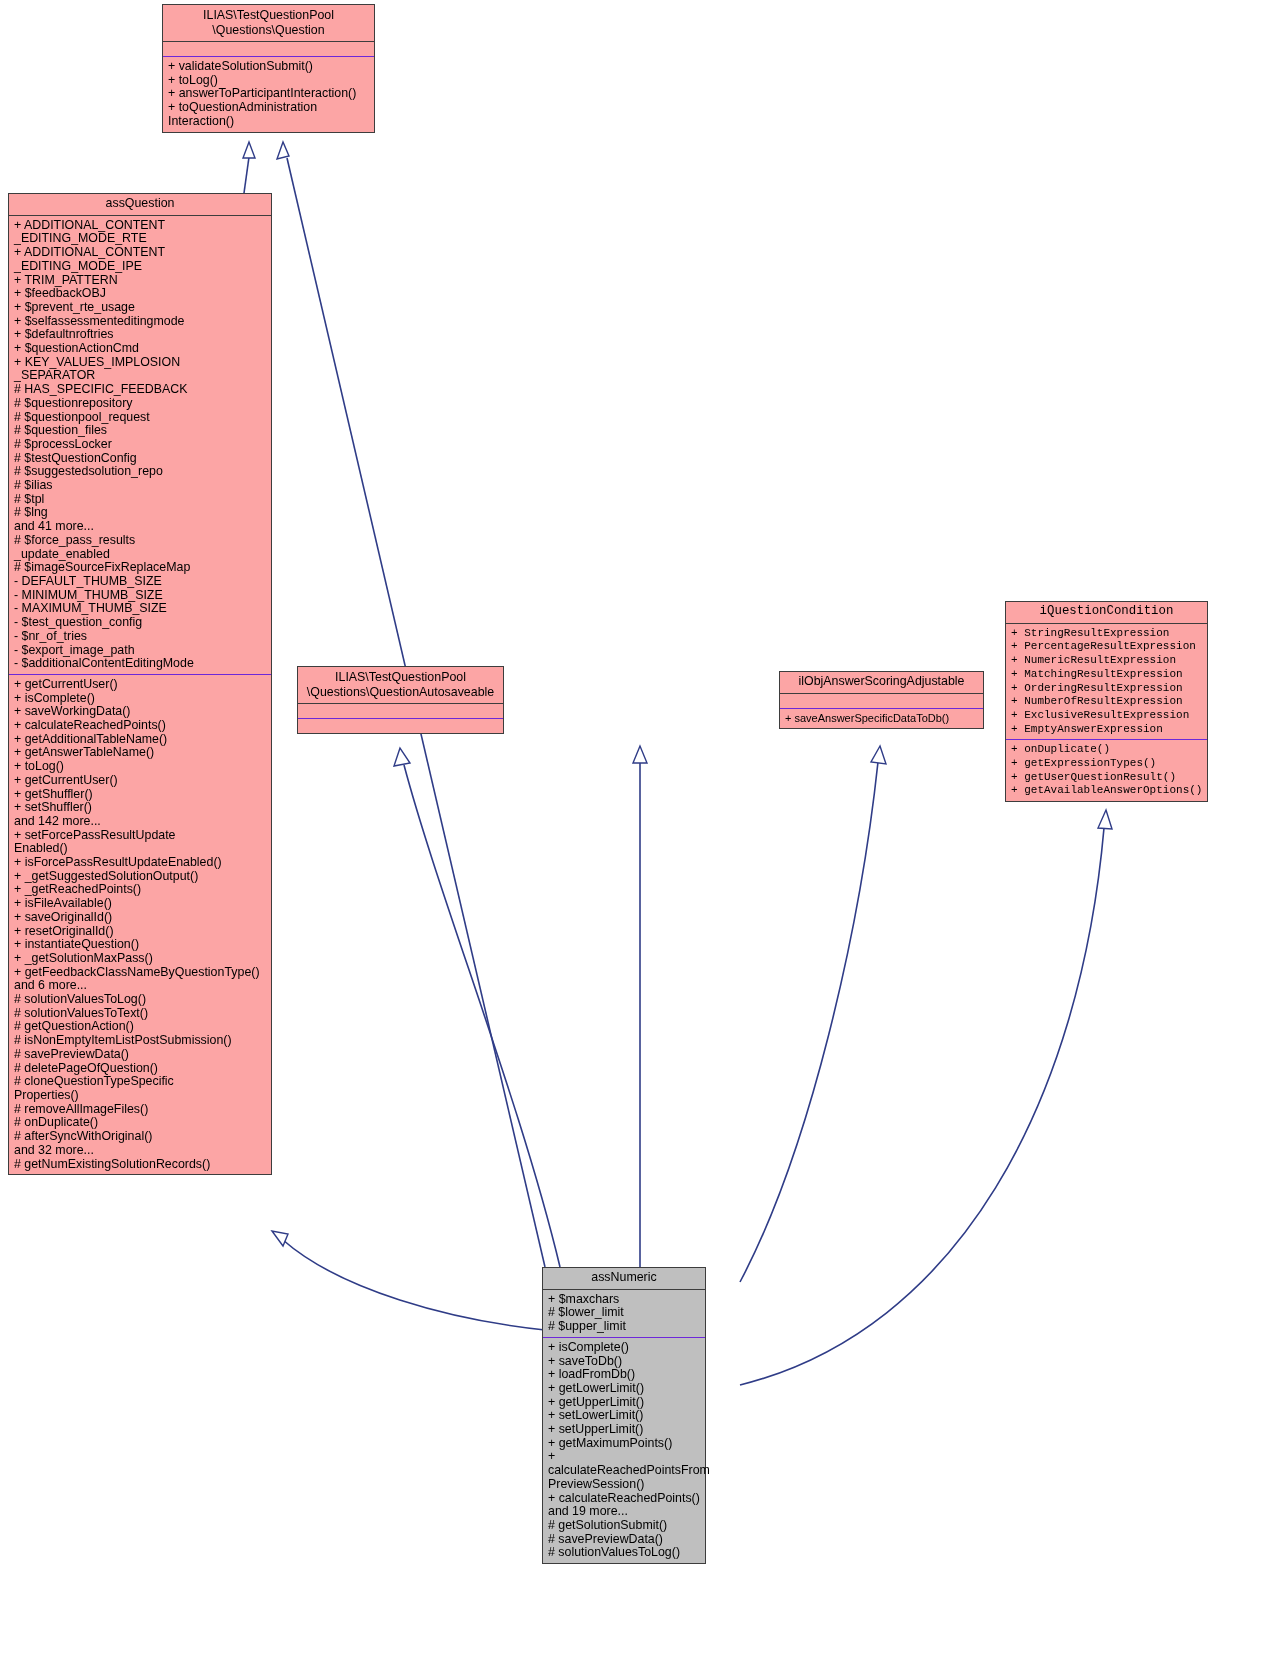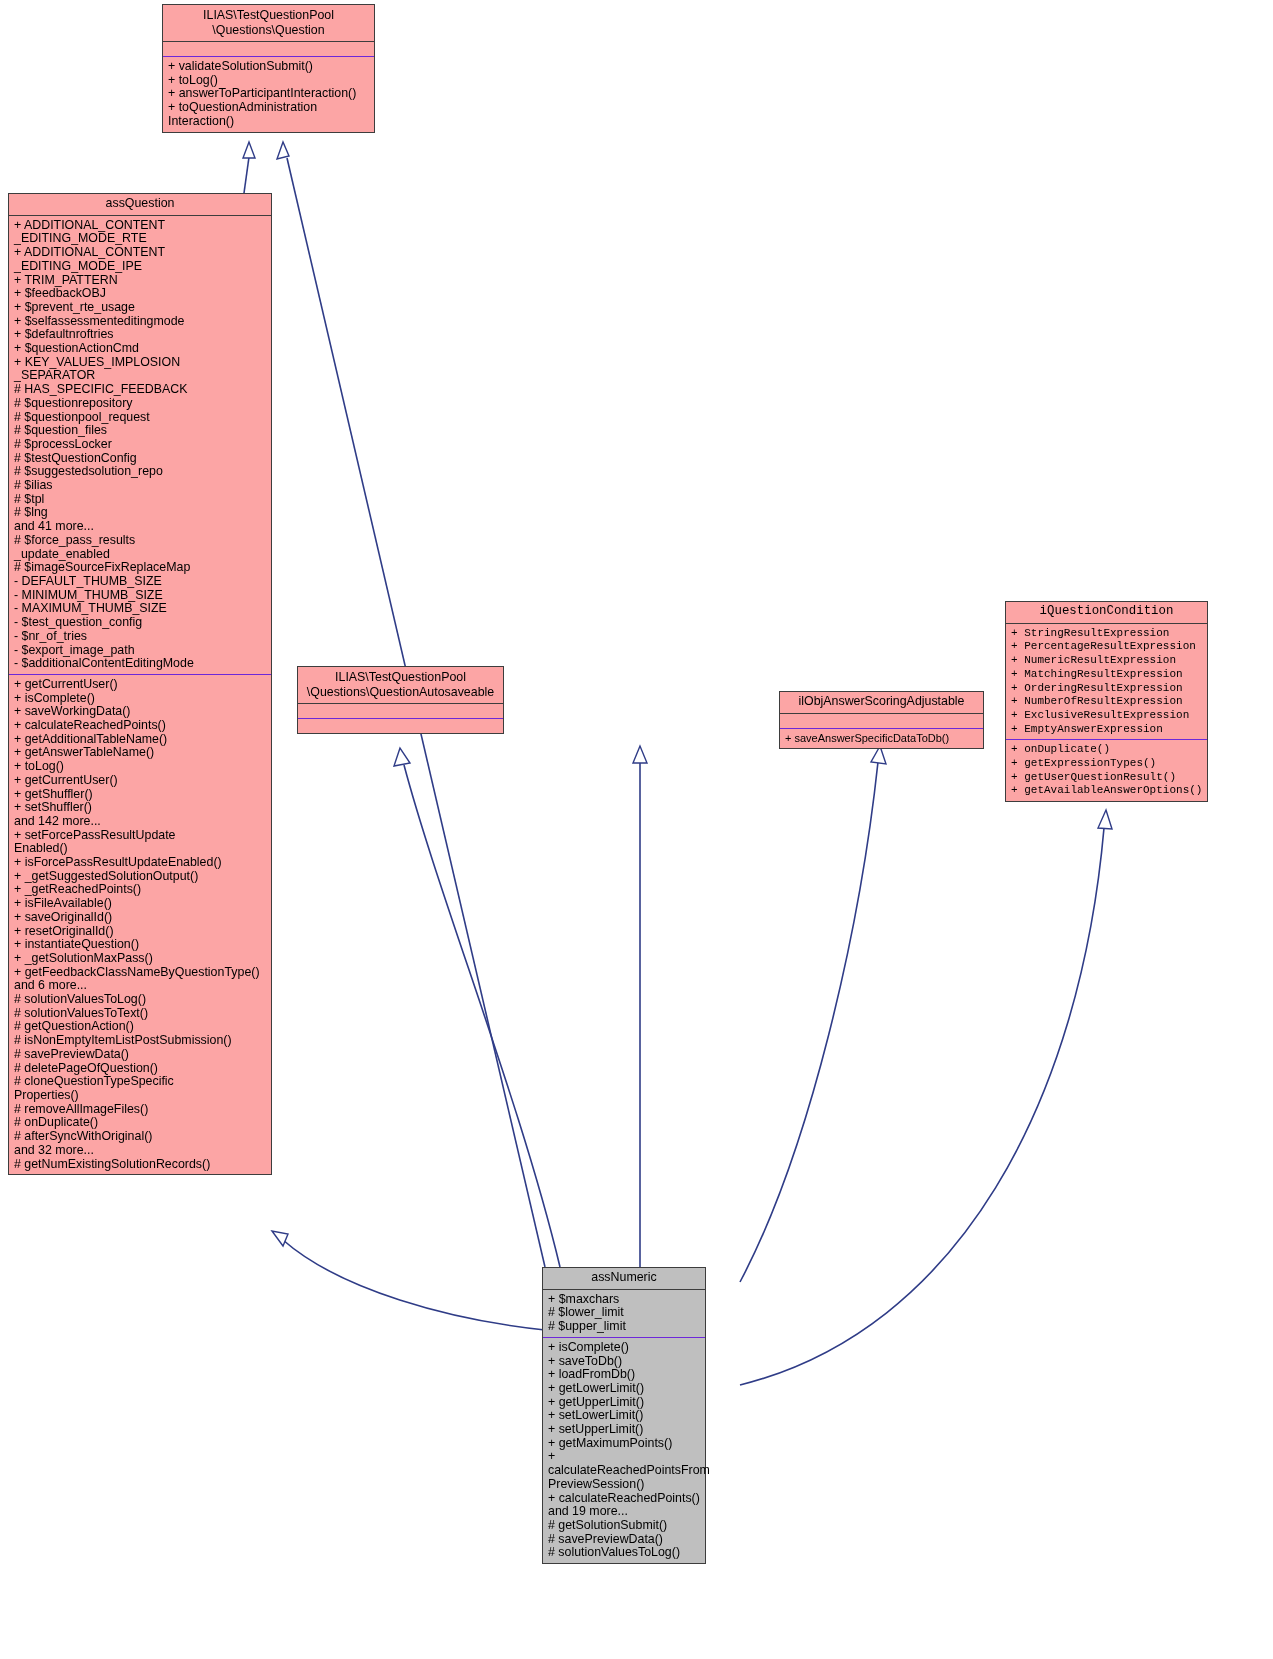--- a/index.html
+++ b/index.html
@@ -63,21 +63,21 @@
     padding: 0 4px 0 5px;
     white-space: pre-line;
     text-align: left;
   }
   .mini .row { font-size: 11px; }
   
   #box-question      { left: 162px;  top: 4px;    width: 213px; }
   #box-assquestion   { left: 8px;    top: 193px;  width: 264px; }
   #box-autosaveable  { left: 297px;  top: 666px;  width: 207px; }
   #box-scoringq      { left: 527px;  top: 671px;  width: 227px; }
-  #box-scoringa      { left: 779px;  top: 671px;  width: 205px; margin-top: 20px; }
+  #box-scoringa      { left: 779px;  top: 671px;  width: 205px; }
   #box-icondition    { left: 1005px; top: 601px;  width: 203px; font-family: Liberation Mono, monospace; }
   #box-assnumeric    { left: 542px;  top: 1267px; width: 164px; }
 </style>
 </head>
 <body>
 
 <div id="canvas">
 
   <svg class="edges" viewBox="0 0 1273 1659" xmlns="http://www.w3.org/2000/svg">
 

